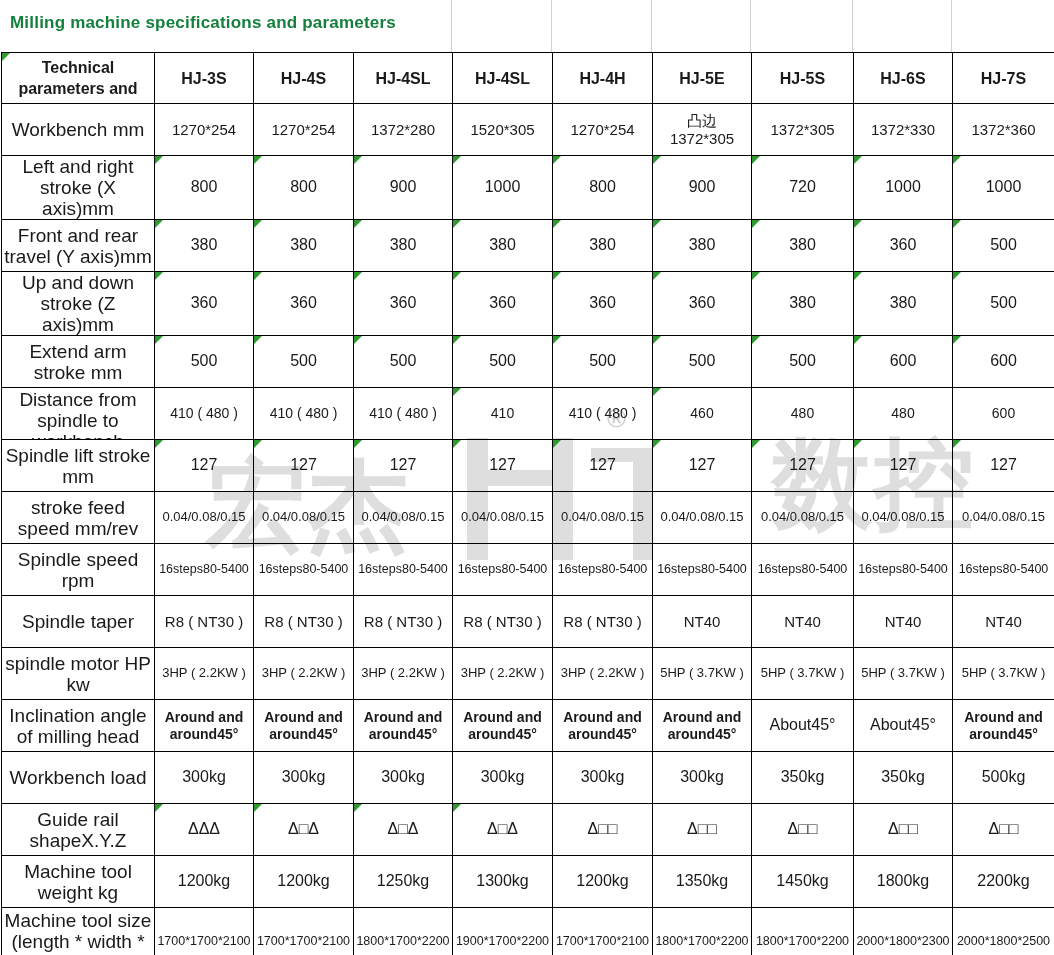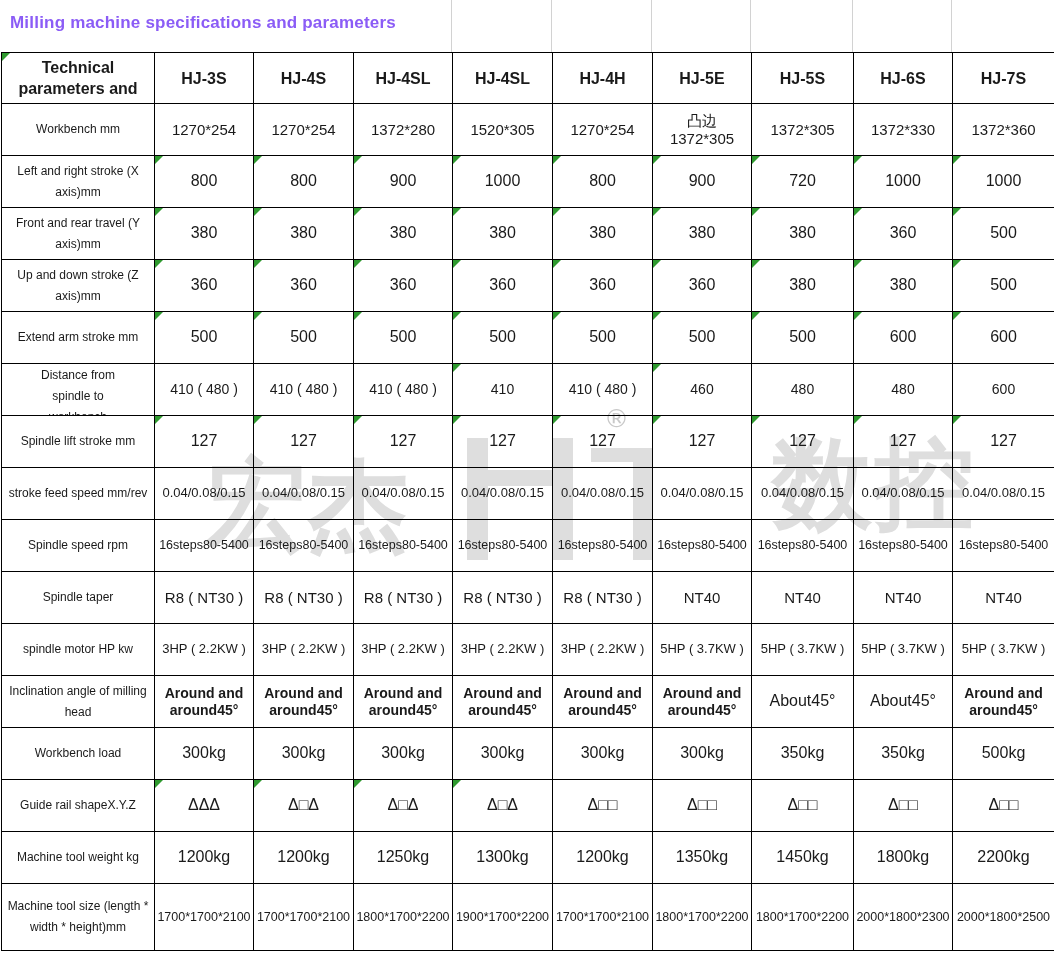--- a/index.html
+++ b/index.html
@@ -2,21 +2,21 @@
 <html><head>
 <meta charset="utf-8">
 <style>
   html,body{margin:0;padding:0;background:#ffffff;}
   .page{
     position:relative;width:1054px;height:955px;background:#ffffff;
     font-family:"Liberation Sans",sans-serif;color:#1a1a1a;overflow:hidden;
   }
   
   .title{
-    position:absolute;left:10px;top:13px;font-size:17px;font-weight:bold;color:#8b5cf6;
+    position:absolute;left:10px;top:13px;font-size:17px;font-weight:bold;color:#15803d;
     letter-spacing:0.2px;z-index:3;white-space:nowrap;
   }
   
   .toplines{position:absolute;left:0;top:0;width:1054px;height:52px;z-index:0;}
   .toplines .tl{position:absolute;top:0;width:1px;height:52px;background:#d2d2d2;}
   
   .watermark{position:absolute;left:0;top:0;width:100%;height:100%;z-index:1;pointer-events:none;}
   .wm-cn{
     position:absolute;font-size:100px;line-height:1;font-weight:bold;
     color:#dedede;font-family:"DejaVu Sans",sans-serif;letter-spacing:2px;
@@ -35,21 +35,21 @@
   
   table.spec{
     position:absolute;left:1px;top:52px;z-index:2;border-collapse:collapse;table-layout:fixed;
     width:1053px;background:transparent;
   }
   table.spec th,table.spec td{
     border:1.5px solid #000000;padding:0 2px;text-align:center;vertical-align:middle;
     position:relative;overflow:hidden;background:transparent;
   }
   th.hdr{font-size:16px;font-weight:bold;line-height:21px;white-space:pre-line;}
-  td.label{font-size:12px;line-height:21px;white-space:pre-line;}
+  td.label{font-size:19px;line-height:21px;white-space:pre-line;}
   td.label.clip{vertical-align:top;}
   .clipbox{height:50px;overflow:hidden;padding-top:1px;line-height:21px;white-space:pre-line;}
   td.val{line-height:1.15;}
   .v16{font-size:16px;}
   .v15{font-size:15px;}
   .v14{font-size:14px;}
   .v135{font-size:13px;}
   .v13{font-size:13px;}
   .v125{font-size:12.5px;}
   .v85{font-size:14px;font-weight:bold;letter-spacing:0;}

